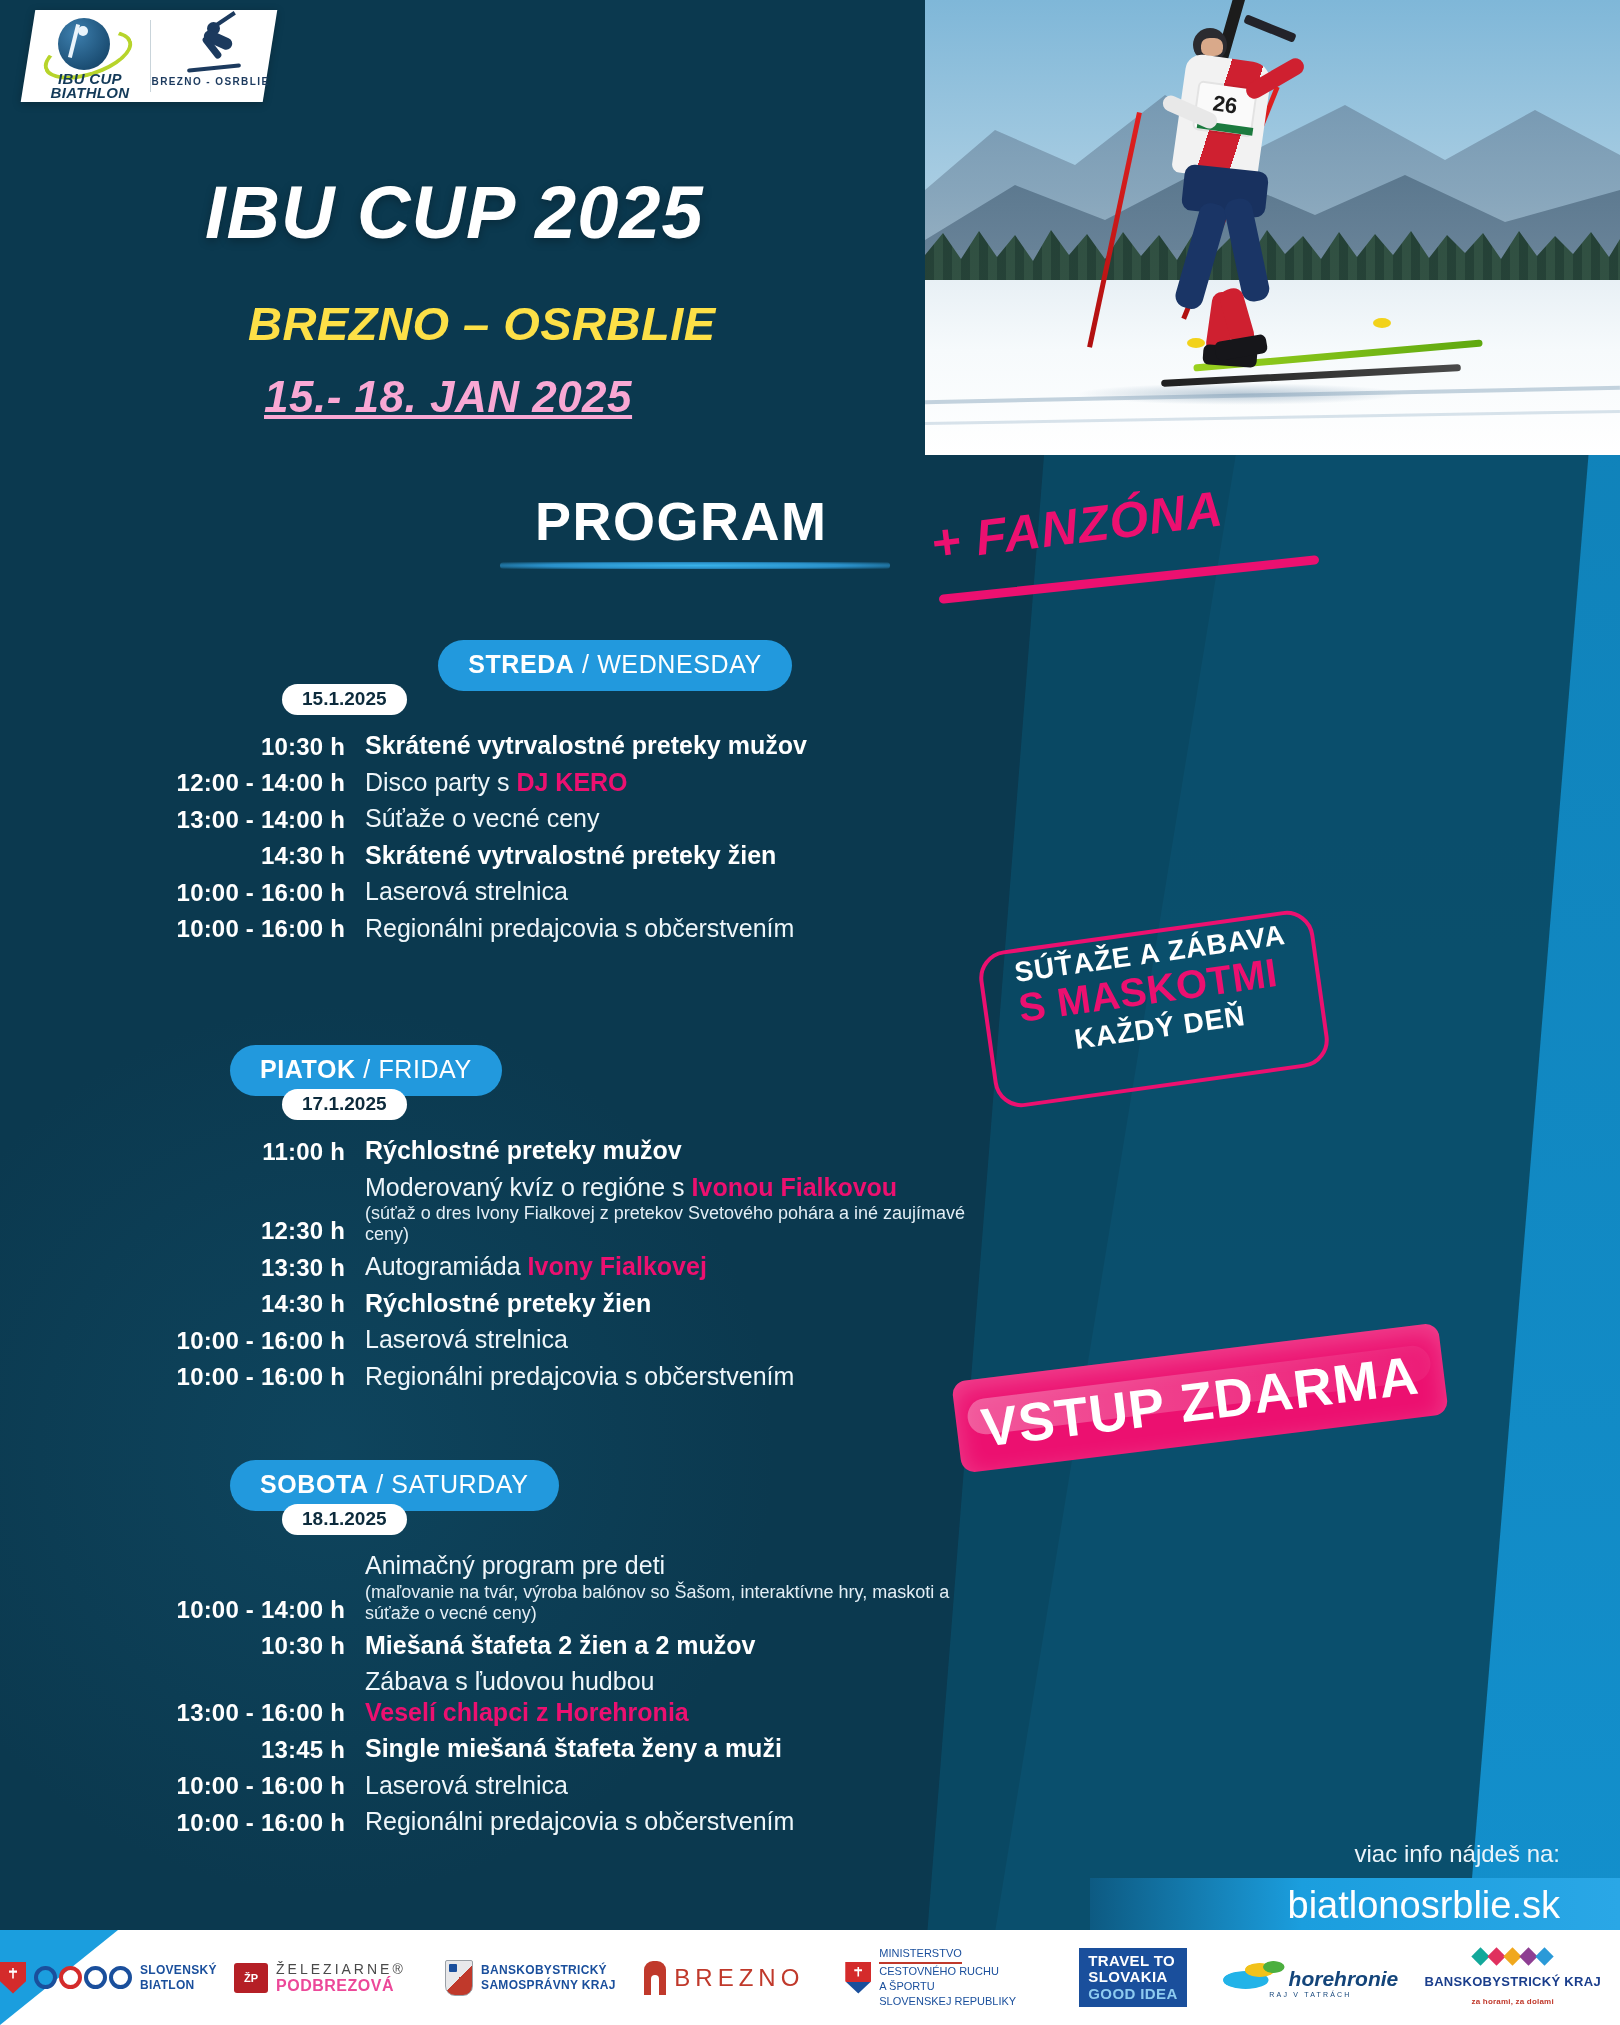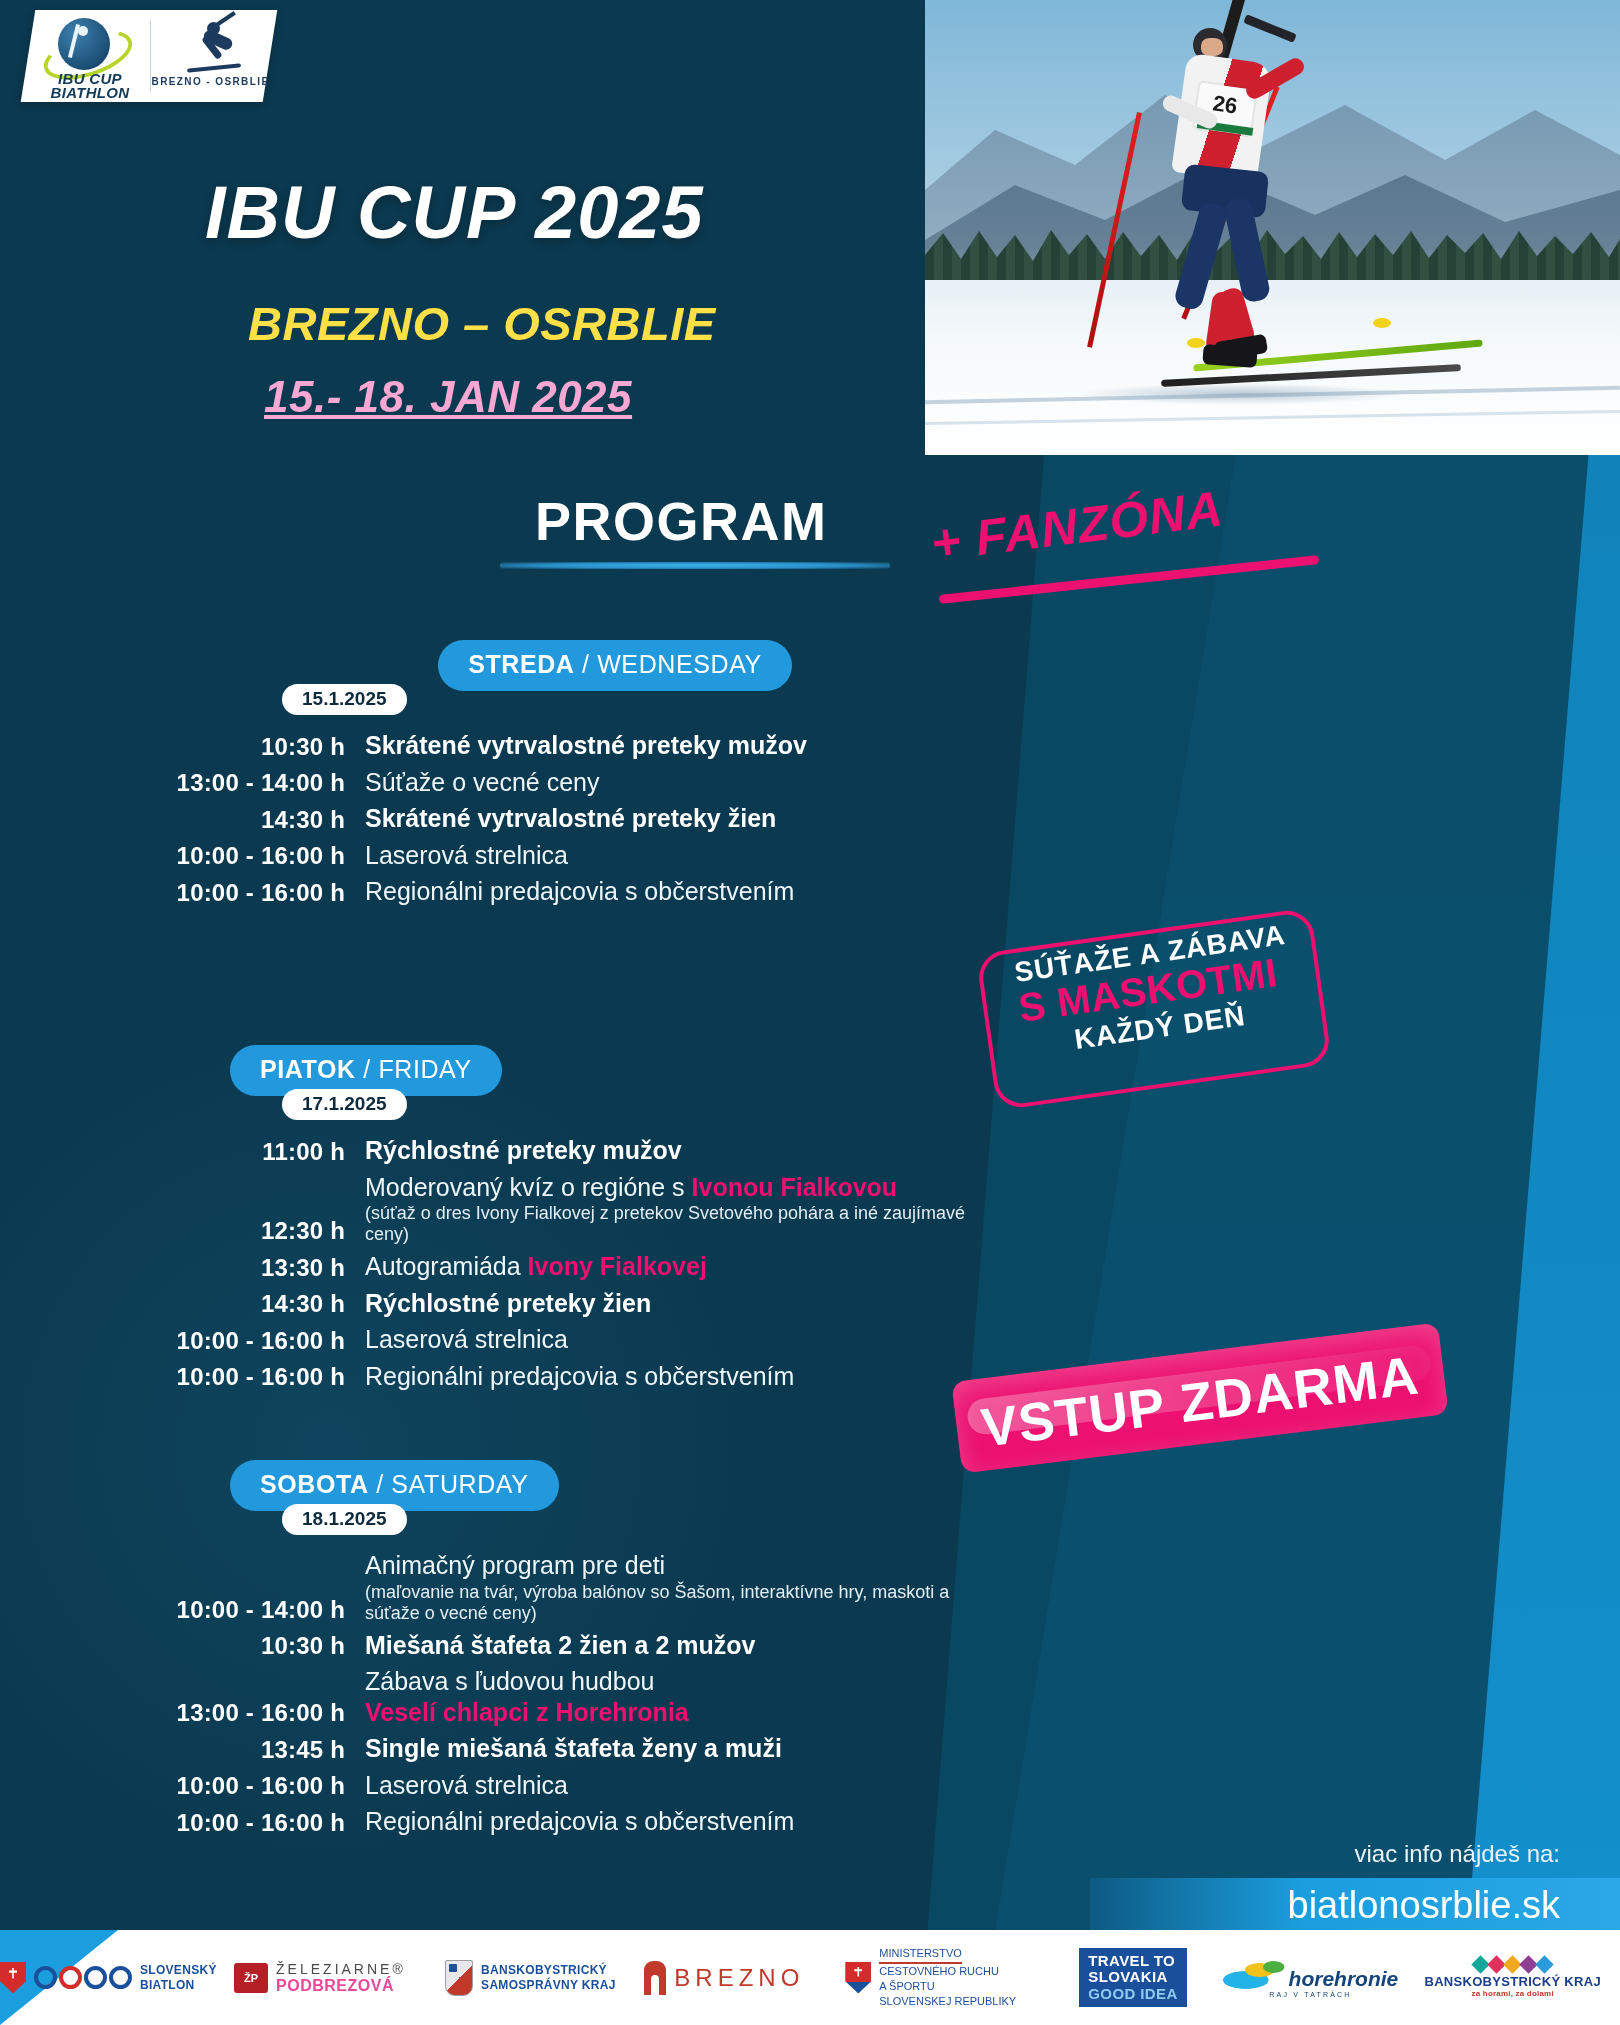--- a/index.html
+++ b/index.html
@@ -446,20 +446,24 @@
 
   <div class="day" id="day-0" style="top:640px;">
       <div style="margin-left: 230px; text-align: center;"><div class="day-pill"><b>STREDA</b><span> / WEDNESDAY</span></div></div>
       <div style="margin-left: 282px;"><div class="date-pill">15.1.2025</div></div>
       <div class="rows">
         <div class="row">
           <div class="tm">10:30 h</div>
           <div class="ds bold">Skrátené vytrvalostné preteky mužov</div>
         </div>
         <div class="row">
+          <div class="tm">12:00 - 14:00 h</div>
+          <div class="ds">Disco party s <span class="pink">DJ KERO</span></div>
+        </div>
+        <div class="row">
           <div class="tm">13:00 - 14:00 h</div>
           <div class="ds">Súťaže o vecné ceny</div>
         </div>
         <div class="row">
           <div class="tm">14:30 h</div>
           <div class="ds bold">Skrátené vytrvalostné preteky žien</div>
         </div>
         <div class="row">
           <div class="tm">10:00 - 16:00 h</div>
           <div class="ds">Laserová strelnica</div>
@@ -590,21 +594,21 @@
         <div style="display:flex;align-items:flex-end;gap:4px">
           <div class="horeh-wave">
             <i class="hw1"></i>
               <i class="hw2"></i>
               <i class="hw3"></i>
           </div>
           <div class="horeh-t1">horehronie</div>
         </div>
         <div class="horeh-t2">RAJ V TATRÁCH</div>
       </div>
-      <div class="sp" style="flex:1.3;flex-direction:column;gap:0">
+      <div class="sp" style="flex:1.3;flex-direction:column;gap:8px">
         <div class="bbk-d">
           <i style="background:#12a89a"></i>
             <i style="background:#e0315e"></i>
           <i style="background:#f0a81e"></i>
             <i style="background:#8e3f93"></i>
           <i style="background:#2a9ad8"></i>
         </div>
         <div class="bbk-t1">BANSKOBYSTRICKÝ KRAJ</div>
         <div class="bbk-t2">za horami, za dolami</div>
       </div>

